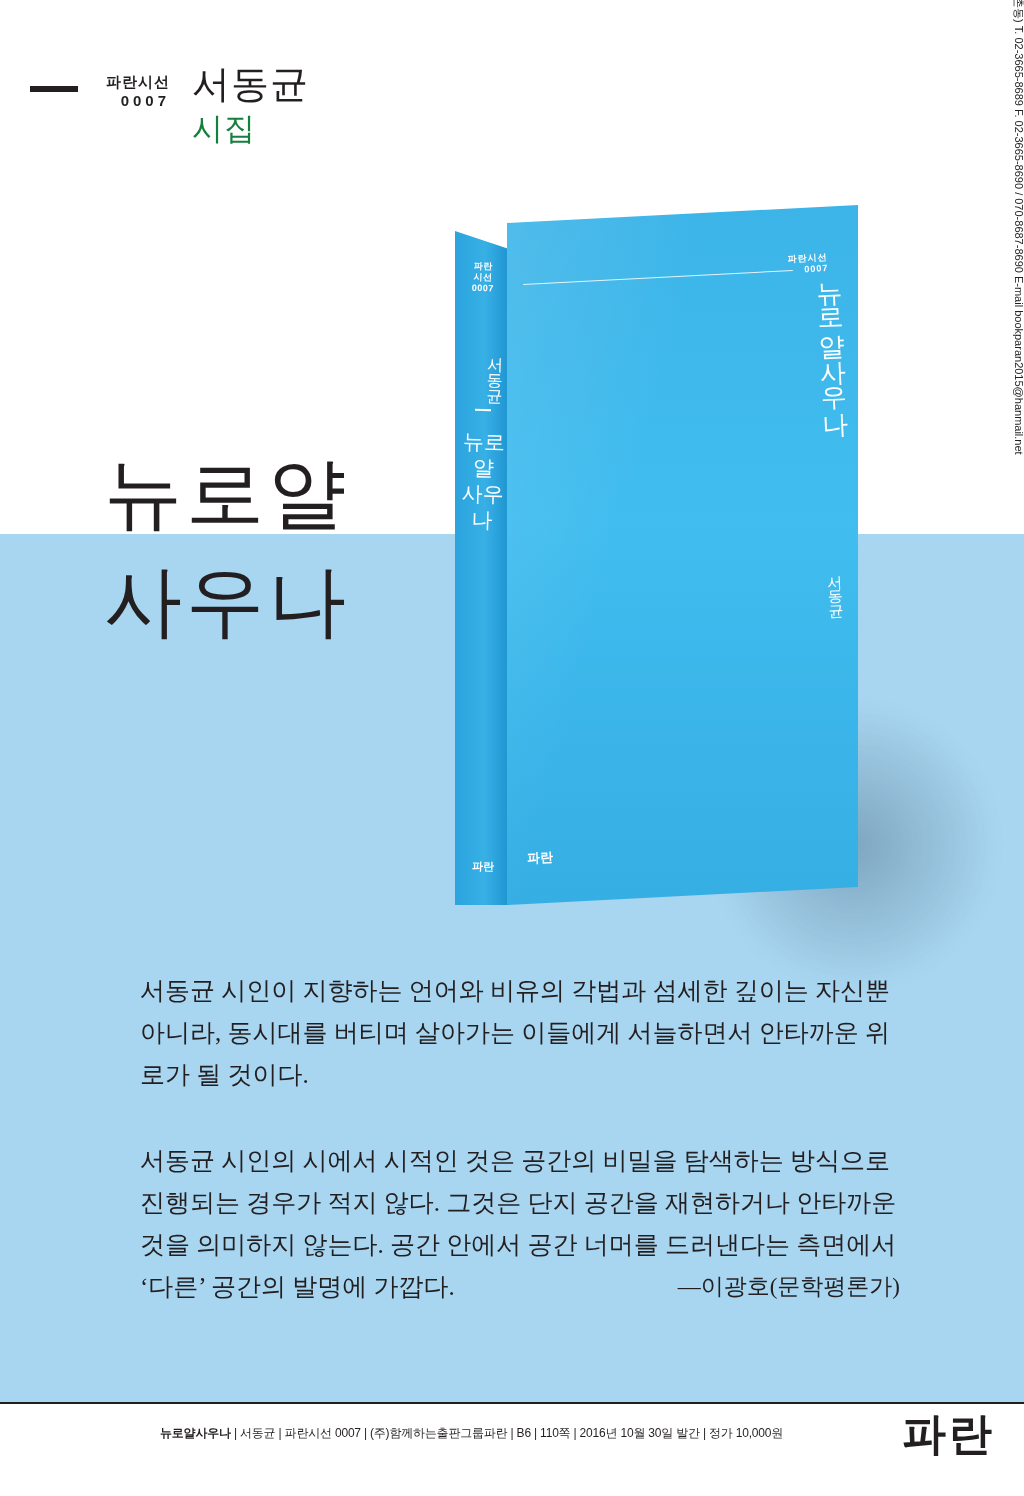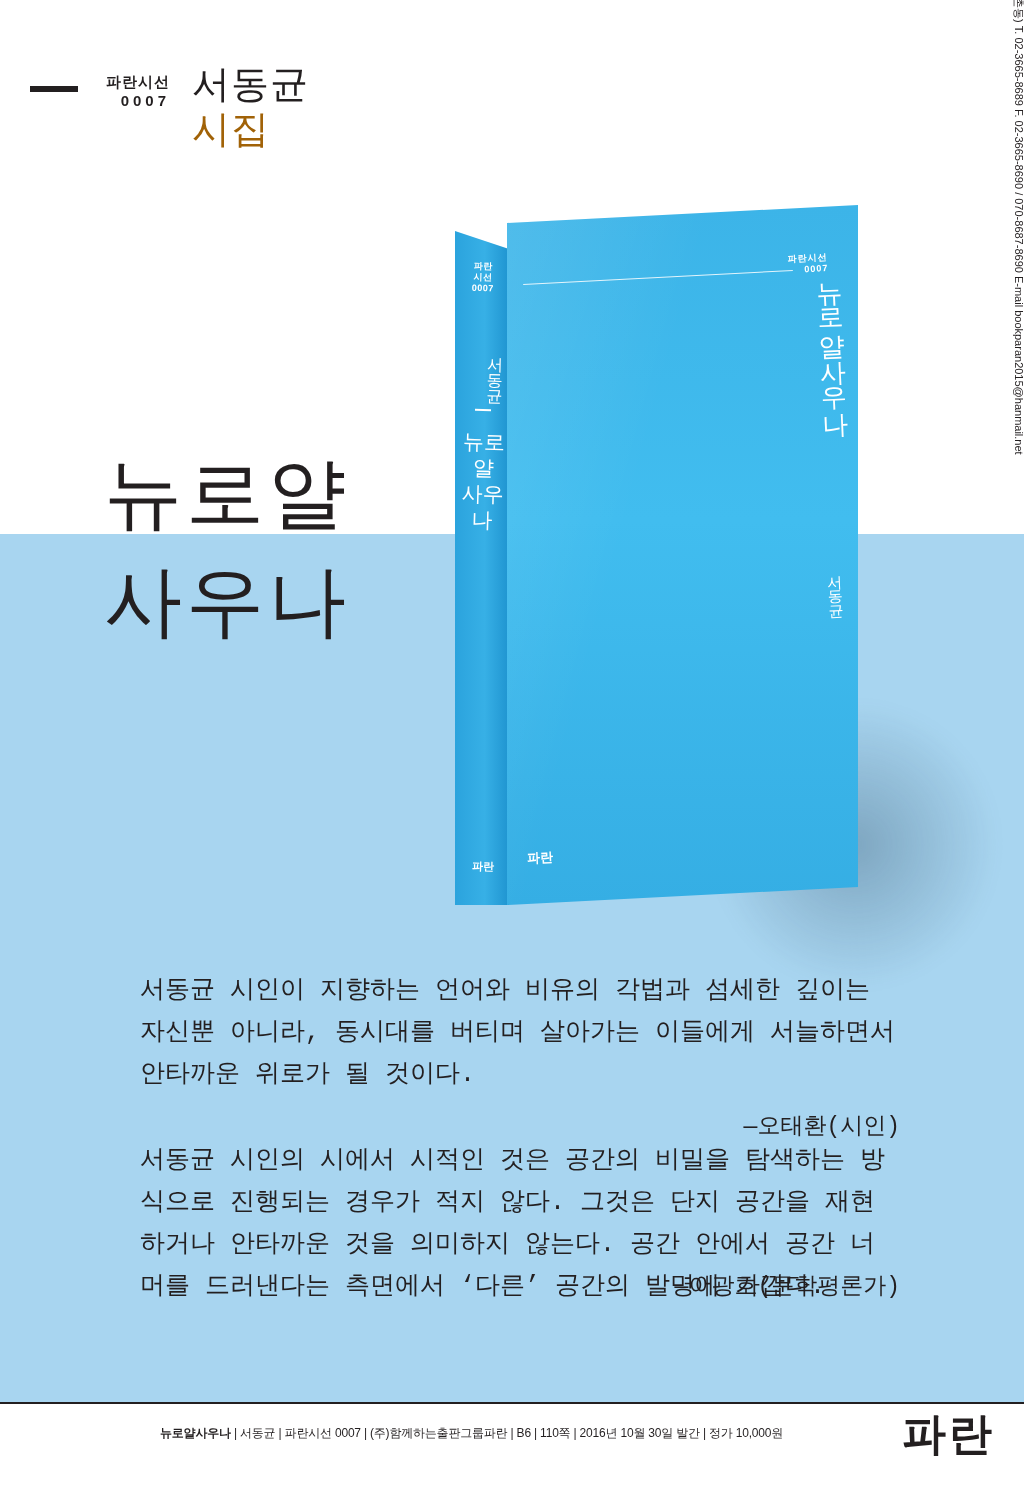--- a/index.html
+++ b/index.html
@@ -69,22 +69,22 @@
   }
   .author-name {
     font-family: "Liberation Serif", serif;
     font-size: 38px;
     color: #231f20;
     line-height: 44px;
     letter-spacing: 1px;
   }
   .author-kind {
     font-family: "Liberation Serif", serif;
-    font-size: 38px;
-    color: #a16207;
+    font-size: 31px;
+    color: #15803d;
     line-height: 46px;
     letter-spacing: 1px;
   }
 
   
   .big-title {
     position: absolute;
     left: 104px;
     top: 440px;
     font-family: "Liberation Serif", serif;
@@ -251,21 +251,21 @@
     bottom: 38px;
     font-size: 13px;
     font-weight: bold;
     color: #ffffff;
     transform: rotate(-2.5deg);
   }
 
   
   .blurb {
     position: absolute;
-    font-family: Liberation Mono, monospace;
+    font-family: Liberation Serif, serif;
     color: #231f20;
   }
   .blurb-1 {
     left: 140px;
     top: 970px;
     width: 760px;
     font-size: 25px;
     line-height: 42px;
   }
   .blurb-2 {
@@ -378,21 +378,20 @@
       <div class="cover-title" style="writing-mode:vertical-rl;">뉴로얄사우나</div>
       <div class="cover-author" style="writing-mode:vertical-rl;">서동균</div>
       <div class="cover-pub">파란</div>
     </div>
     <div class="book-front-sheen"></div>
     <div class="cover-rule"></div>
   </div>
 
   <div class="blurb blurb-1">
     <span>서동균 시인이 지향하는 언어와 비유의 각법과 섬세한 깊이는 자신뿐 아니라, 동시대를 버티며 살아가는 이들에게 서늘하면서 안타까운 위로가 될 것이다.</span>
-    <span class="attrib">―오태환(시인)</span>
   </div>
 
   <div class="blurb blurb-2">
     <span>서동균 시인의 시에서 시적인 것은 공간의 비밀을 탐색하는 방식으로 진행되는 경우가 적지 않다. 그것은 단지 공간을 재현하거나 안타까운 것을 의미하지 않는다. 공간 안에서 공간 너머를 드러낸다는 측면에서 ‘다른’ 공간의 발명에 가깝다.</span>
     <span class="attrib-inline">―이광호(문학평론가)</span>
   </div>
 
   <div class="vertical-address">(07552) 서울시 강서구 공항대로59길 80-12, K&amp;C빌딩 3층(등촌동) T. 02-3665-8689 F. 02-3665-8690 / 070-8687-8690 E-mail bookparan2015@hanmail.net</div>
 
   <div class="footer-rule"></div>

